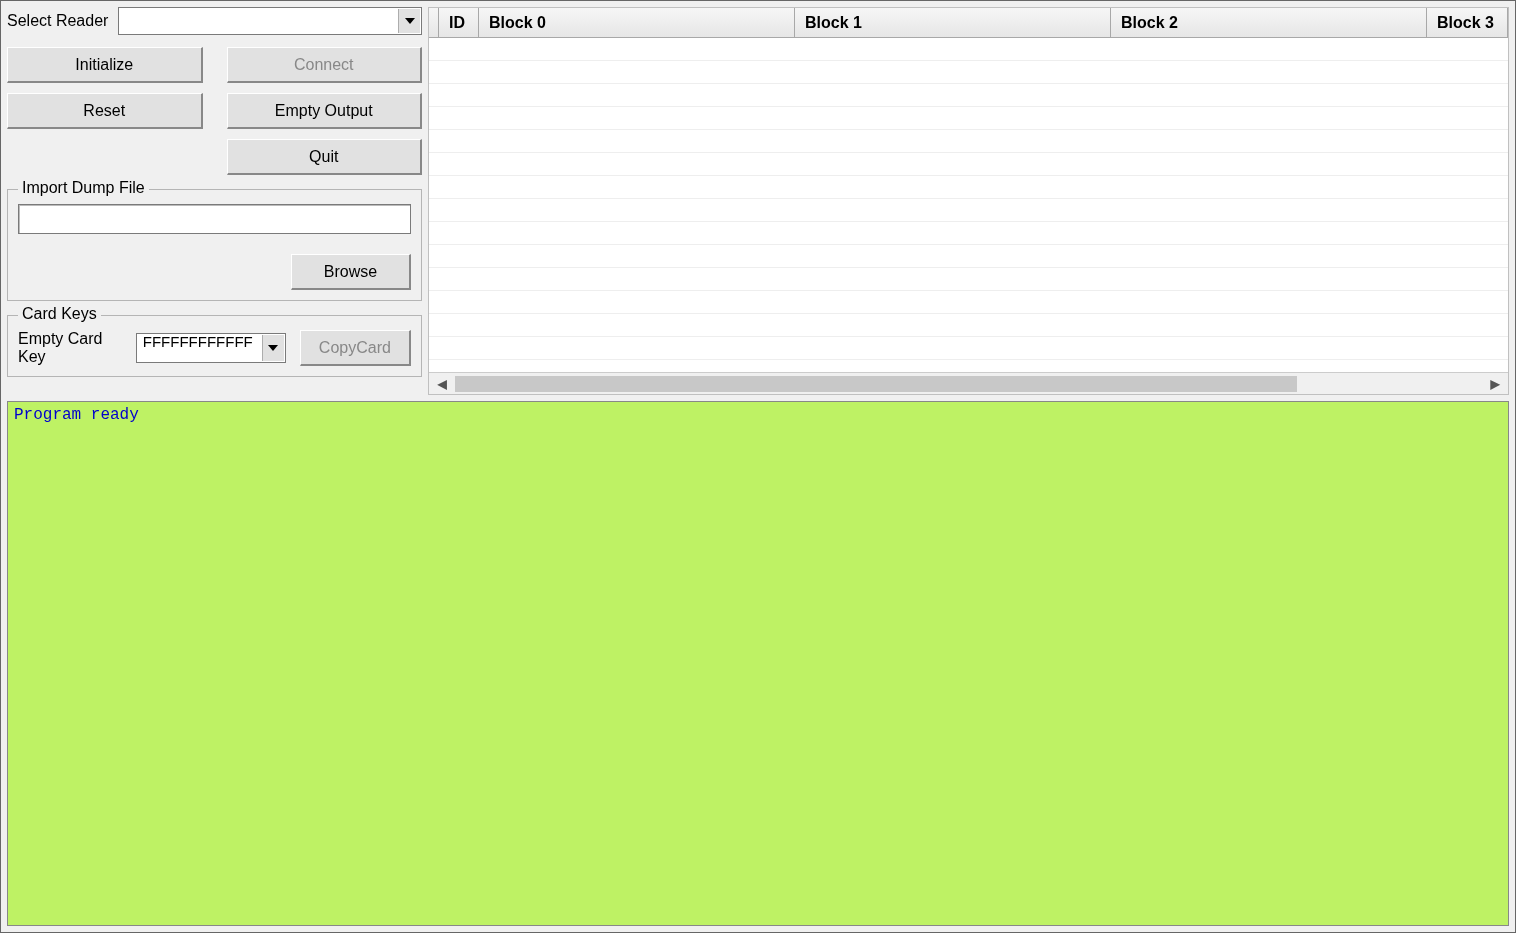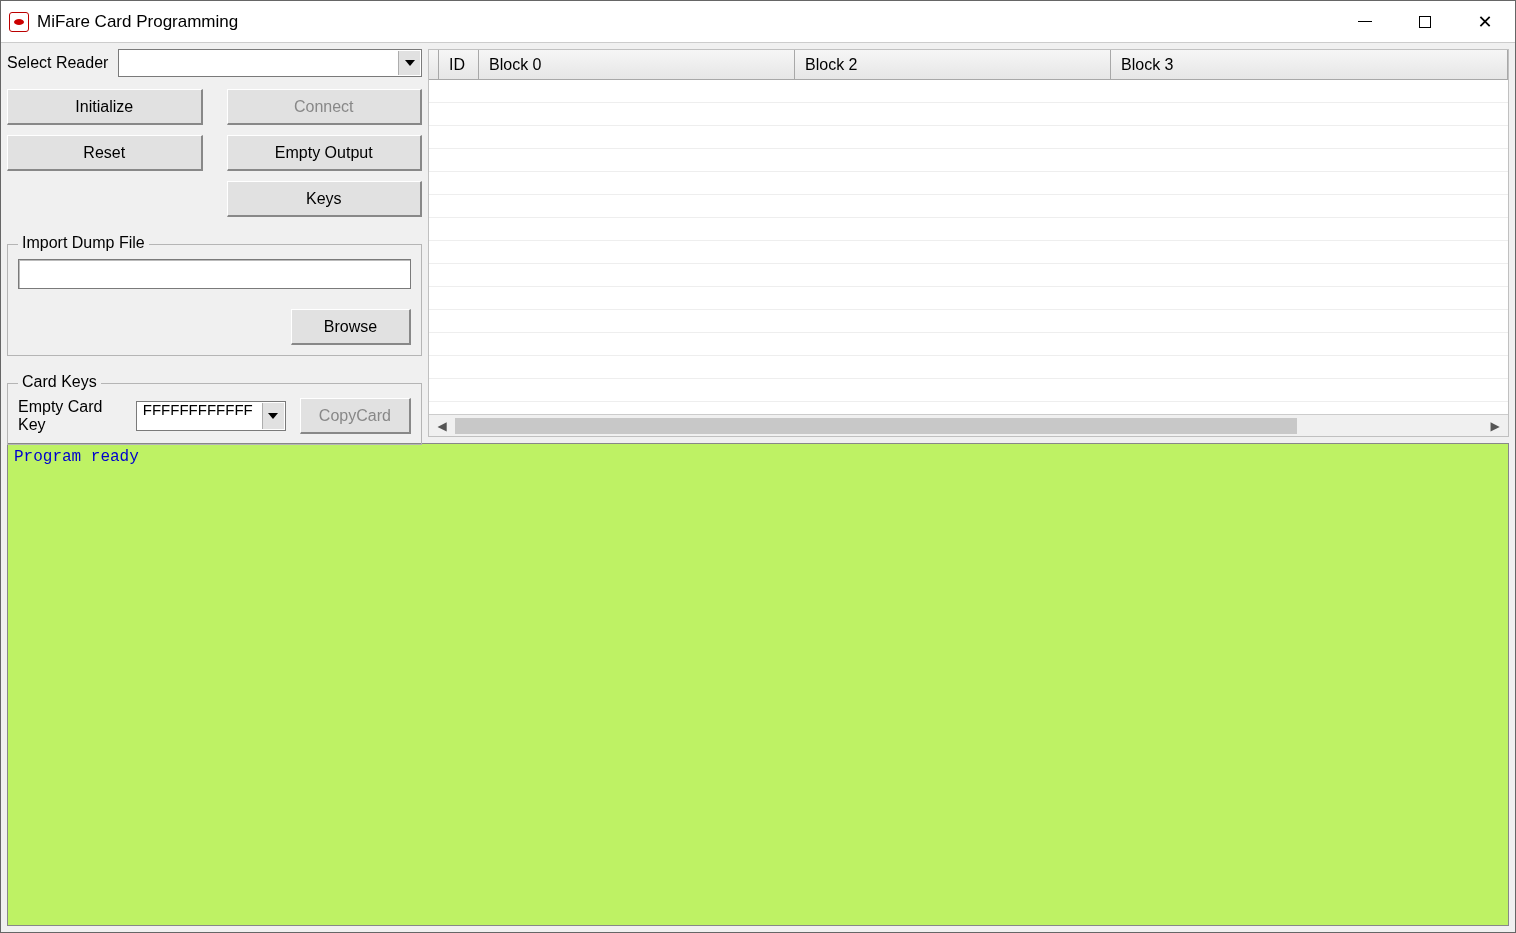--- a/index.html
+++ b/index.html
@@ -141,21 +141,21 @@
       cursor: pointer;
     }
     .btn.disabled {
       color: #888;
       cursor: default;
     }
     .btn-grid .spacer { visibility: hidden; }
     
     .group {
       border: 1px solid #b5b5b5;
-      margin-top: 21px;
+      margin-top: 8px;
       padding: 14px 10px 10px 10px;
       position: relative;
     }
     .group .legend {
       position: absolute;
       top: -11px;
       left: 10px;
       background: #f0f0f0;
       padding: 0 4px;
       font-size: 16px;
@@ -182,20 +182,21 @@
     }
     .keys-row .combo { width: 150px; flex: none; height: 30px; }
     .keys-row .btn { width: 120px; margin-left: 4px; }
     
     .grid-panel {
       flex: 1;
       background: #86efac;
       border: 1px solid #c0c0c0;
       display: flex;
       flex-direction: column;
+      font-weight: bold;
     }
     .grid-header {
       display: flex;
       height: 30px;
       background: linear-gradient(#f6f6f6,#e6e6e6);
       border-bottom: 1px solid #a8a8a8;
     }
     .gh-cell {
       border-right: 1px solid #a8a8a8;
       display: flex;
@@ -256,55 +257,40 @@
       font-size: 16px;
       color: #0000cc;
       overflow: auto;
     }
   </style>
 </head>
 <body>
 
 <div class="window">
 
-  <div class="titlebar">
-    <span class="app-icon"></span>
-    <span class="title">MiFare Card Programming</span>
-    <div class="window-controls">
-      <div class="win-btn">
-          <div class="win-line"></div>
-        </div>
-      <div class="win-btn">
-          <div class="win-sq"></div>
-        </div>
-      <div class="win-btn close">
-          <span class="win-x">✕</span>
-        </div>
-    </div>
-  </div>
 
   <div class="client">
     <div class="top-row">
 
       <div class="left-panel">
         <div class="row">
           <span class="label">Select Reader</span>
           <div class="combo">
             <span></span>
             <div class="arrow"></div>
           </div>
         </div>
 
         <div class="btn-grid">
           <div class="btn">Initialize</div>
           <div class="btn disabled">Connect</div>
           <div class="btn">Reset</div>
           <div class="btn">Empty Output</div>
           <div class="btn spacer"></div>
-          <div class="btn">Keys</div>
+          <div class="btn">Quit</div>
         </div>
 
         <div class="group">
           <span class="legend">Import Dump File</span>
           <input class="text-input" type="text" value="" style="">
           <div class="browse-row">
             <div class="btn">Browse</div>
           </div>
         </div>
 
@@ -319,20 +305,21 @@
             <div class="btn disabled">CopyCard</div>
           </div>
         </div>
       </div>
 
       <div class="grid-panel">
         <div class="grid-header">
           <div class="gh-cell corner"></div>
           <div class="gh-cell" style="width:40px">ID</div>
           <div class="gh-cell" style="width:316px">Block 0</div>
+          <div class="gh-cell" style="width:316px">Block 1</div>
           <div class="gh-cell" style="width:316px">Block 2</div>
           <div class="gh-cell" style="flex:1">Block 3</div>
         </div>
         <div class="grid-body">
           <div class="grid-rows">
             <div class="gr-row"></div>
             <div class="gr-row"></div>
             <div class="gr-row"></div>
             <div class="gr-row"></div>
             <div class="gr-row"></div>

